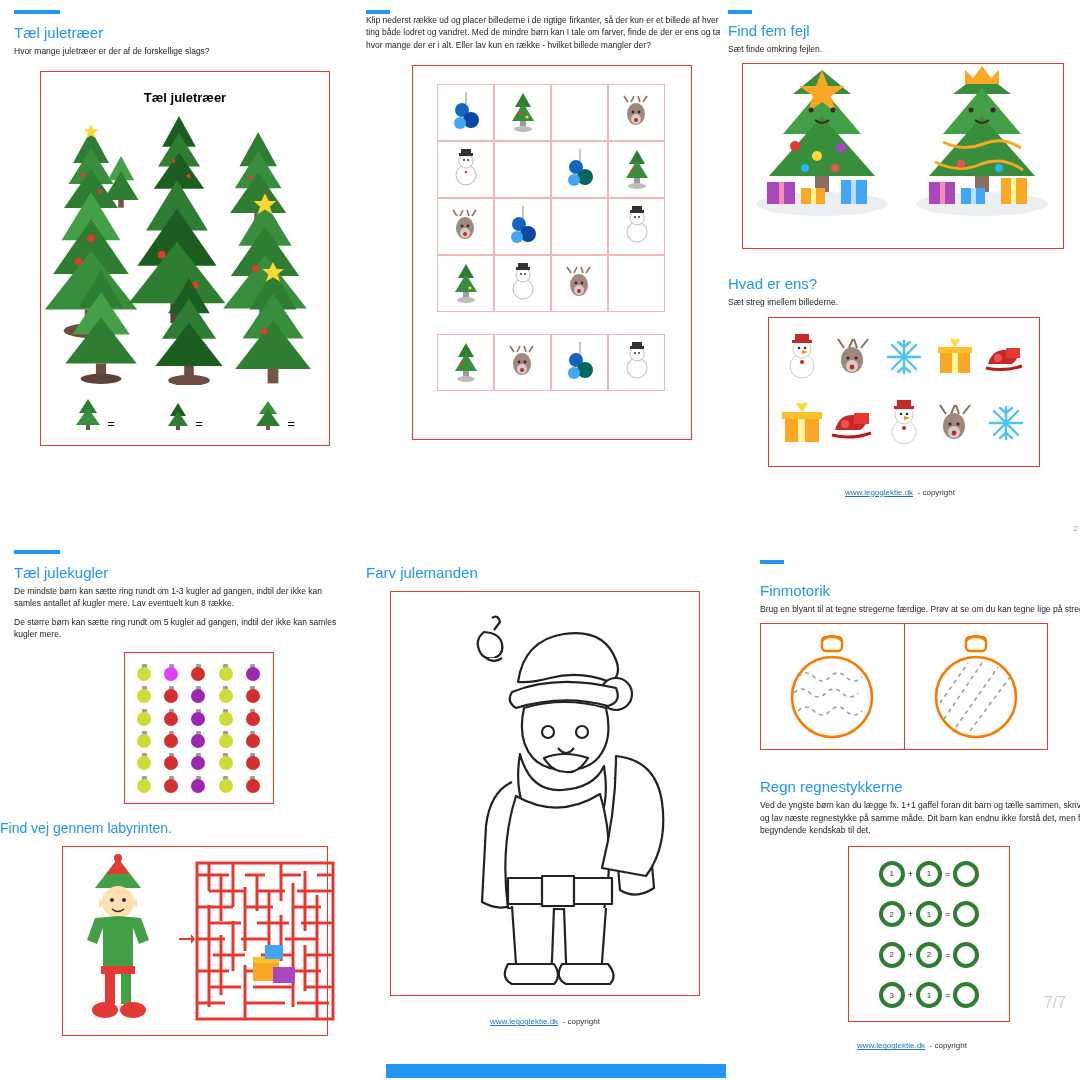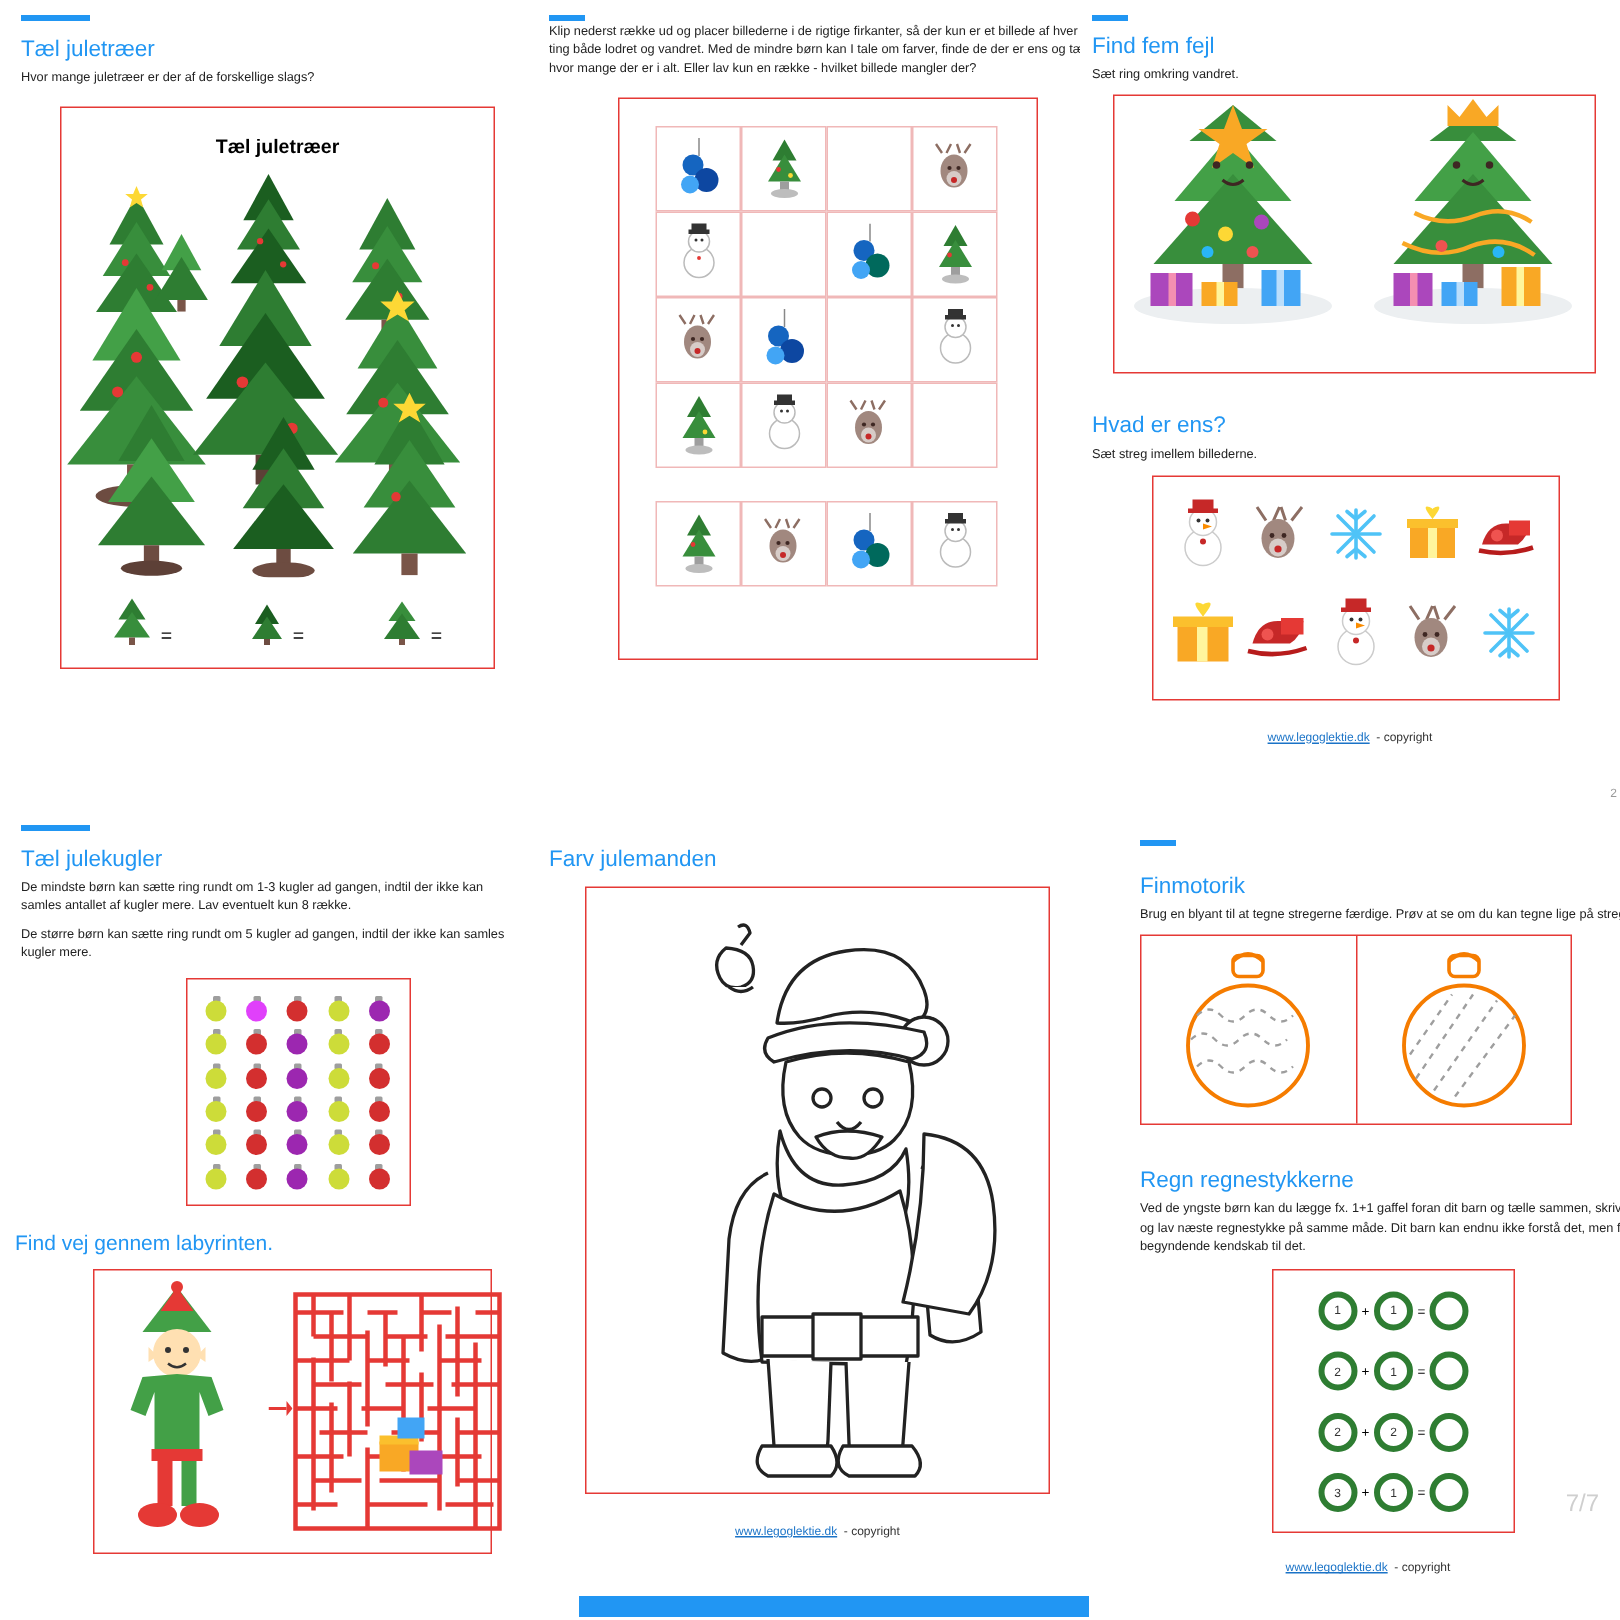--- a/index.html
+++ b/index.html
@@ -391,21 +391,21 @@
           </svg>
       </div>
     </div>
   </div>
 </div>
 
 <div class="page" id="p3">
   <div class="pad" style="padding-left:8px;">
     <div class="accent-bar small"></div>
     <h2 class="title" style="margin-top:8px;">Find fem fejl</h2>
-    <p class="desc">Sæt ring omkring vandret.</p>
+    <p class="desc">Sæt finde omkring fejlen.</p>
   </div>
 
   <div class="redbox" id="errbox">
     <div class="errhalf">
       <svg viewBox="0 0 158 180" width="158" height="180">
         <polygon points="79,30 50,30 79,6 108,30" fill="#388e3c"></polygon>
         <polygon points="79,24 40,70 118,70" fill="#43a047"></polygon>
         <polygon points="79,52 26,112 132,112" fill="#388e3c"></polygon>
         <polygon points="79,6 85,22 102,22 88,32 93,48 79,38 65,48 70,32 56,22 73,22" fill="#f9a825"></polygon>
         <rect x="72" y="112" width="14" height="18" fill="#8d6e63"></rect>
@@ -707,21 +707,21 @@
           <div class="cap"></div>
           <div class="ball" style="background:#cddc39"></div>
         </div>
       <div class="bauble">
           <div class="cap"></div>
           <div class="ball" style="background:#d32f2f"></div>
         </div>
     </div>
   </div>
 
-  <div style="padding:16px 0 0 10px;">
+  <div style="padding:16px 0 0 0;">
     <h2 class="title" style="font-size:14px; margin:0;">Find vej gennem labyrinten.</h2>
   </div>
 
   <div class="redbox" id="mazebox">
     <div>
       <svg width="110" height="170" viewBox="0 0 110 170">
         <polygon points="55,4 78,34 32,34" fill="#43a047"></polygon>
         <polygon points="55,4 66,20 44,20" fill="#e53935"></polygon>
         <circle cx="55" cy="4" r="4" fill="#e53935"></circle>
         <circle cx="55" cy="48" r="16" fill="#ffe0b2"></circle>

